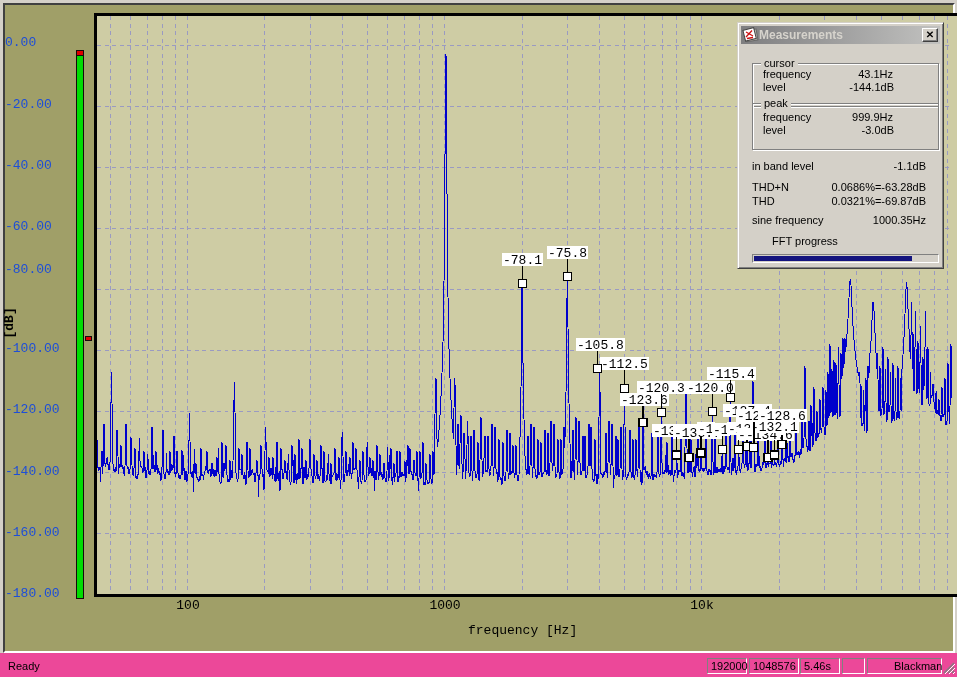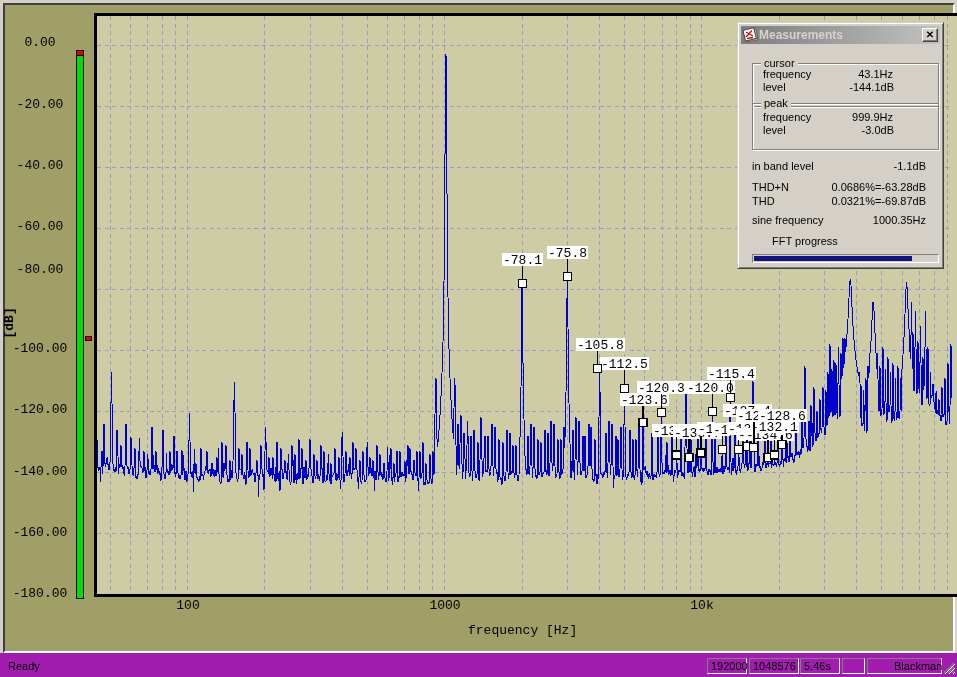--- a/index.html
+++ b/index.html
@@ -4,22 +4,22 @@
 html,body { width:957px; height:677px; background:#D4D0C8; overflow:hidden;
   font-family:"Liberation Sans",sans-serif; position:relative; }
 .abs { position:absolute; }
 .client { left:3px; top:3px; width:952px; height:650px;
   border-top:2px solid #404040; border-left:2px solid #404040;
   border-right:2px solid #fff; border-bottom:2px solid #fff;
   background:#A09F68; }
 .plot { left:94px; top:13px; width:889px; height:584px;
   border:3px solid #000; background:#CECCA4; }
 .mono { font-family:"Liberation Mono",monospace; color:#000; }
-.ylab { position:absolute; right:882px; width:70px; text-align:center;
-  font-family:"Liberation Mono",monospace; font-size:13px; line-height:16px; color:#000000; }
+.ylab { position:absolute; right:882px; width:70px; text-align:left;
+  font-family:"Liberation Mono",monospace; font-size:13px; line-height:16px; color:#1d4ed8; }
 .xlab { position:absolute; top:598px; width:80px; text-align:center;
   font-family:"Liberation Mono",monospace; font-size:13px; color:#000000; }
 .dlg { left:737px; top:22px; width:207px; height:247px;
   background:#D4D0C8;
   border-top:1px solid #D4D0C8; border-left:1px solid #D4D0C8;
   border-right:1px solid #404040; border-bottom:1px solid #404040;
   box-shadow: inset 1px 1px 0 #fff, inset -1px -1px 0 #808080; }
 .titlebar { position:absolute; left:3px; top:3px; right:3px; height:18px;
   background:linear-gradient(to right,#7e7e80,#c2c2c0);
   color:#D6D3CC; font-weight:bold; font-size:12px; }
@@ -29,21 +29,21 @@
   box-shadow: inset -1px -1px 0 #808080;
   text-align:center; font-size:10px; font-weight:bold; line-height:12px; color:#000; }
 .grp { position:absolute; left:14px; width:187px;
   border:1px solid #808080; box-shadow:1px 1px 0 #fff, inset 1px 1px 0 #fff; }
 .grplab { position:absolute; left:8px; top:-7px; background:#D4D0C8;
   padding:0 3px; font-size:11px; }
 .row { position:absolute; left:10px; right:6px; font-size:11px; }
 .row .v { float:right; }
 .drow { position:absolute; left:14px; right:17px; font-size:11px; }
 .drow .v { float:right; }
-.sbar { left:0; top:653px; width:957px; height:24px; background:#a21caf; }
+.sbar { left:0; top:653px; width:957px; height:24px; background:#ec4899; }
 .panel { position:absolute; top:5px; height:16px;
   border-top:1px solid #808080; border-left:1px solid #808080;
   border-bottom:1px solid #fff; border-right:1px solid #fff;
   font-size:11px; padding:1px 3px; color:#000; }
 </style></head>
 <body>
 <div class="abs client"></div>
 
 <div class="abs plot">
 <svg width="855" height="578" style="display:block" shape-rendering="crispEdges">

